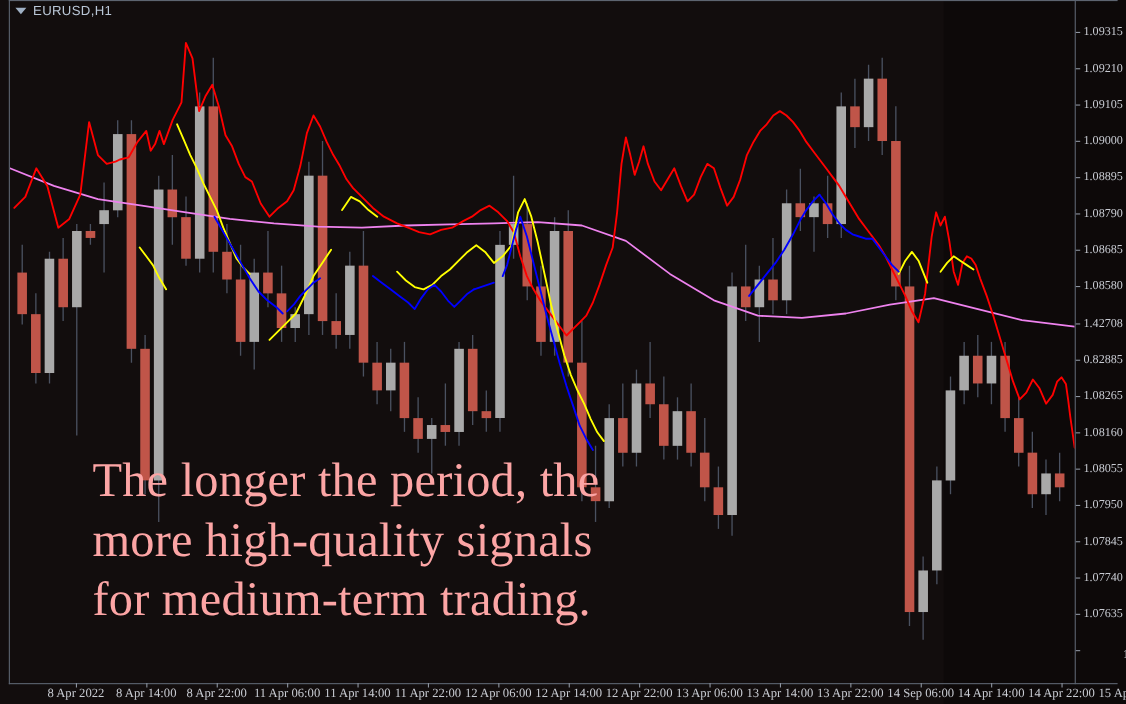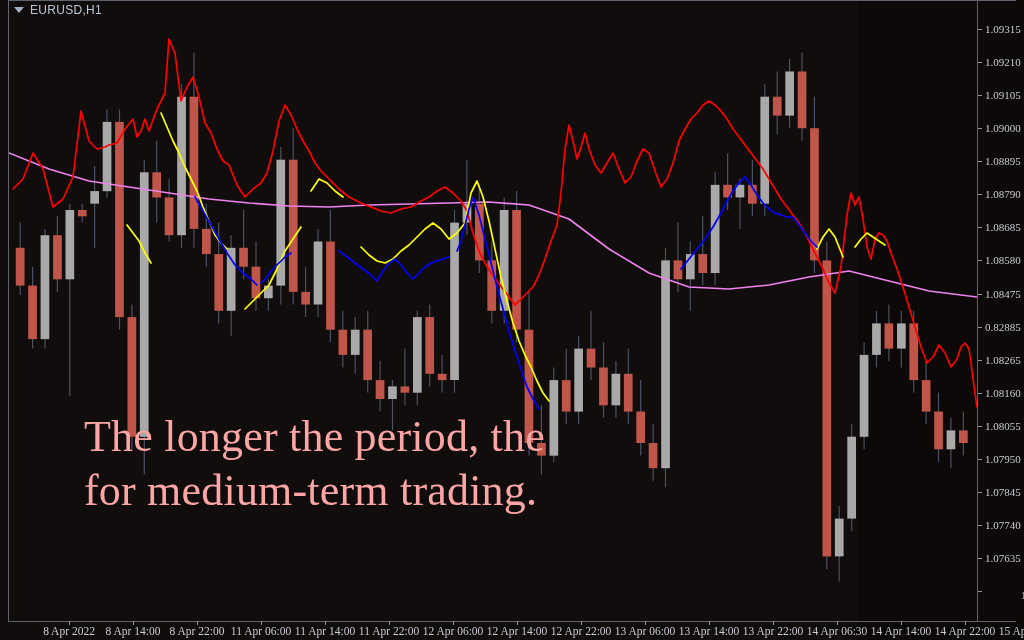--- a/index.html
+++ b/index.html
@@ -355,21 +355,21 @@
       <div class="price-label" style="top: 128.2px;">1.09000</div>
       <div class="price-tick" style="top: 161.2px;"></div>
       <div class="price-label" style="top: 161.2px;">1.08895</div>
       <div class="price-tick" style="top: 194.3px;"></div>
       <div class="price-label" style="top: 194.3px;">1.08790</div>
       <div class="price-tick" style="top: 227.4px;"></div>
       <div class="price-label" style="top: 227.4px;">1.08685</div>
       <div class="price-tick" style="top: 260.4px;"></div>
       <div class="price-label" style="top: 260.4px;">1.08580</div>
       <div class="price-tick" style="top: 293.5px;"></div>
-      <div class="price-label" style="top: 293.5px;">1.08475</div>
+      <div class="price-label" style="top: 293.5px;">1.42708</div>
       <div class="price-tick" style="top: 326.5px;"></div>
       <div class="price-label" style="top: 326.5px;">0.82885</div>
       <div class="price-tick" style="top: 359.6px;"></div>
       <div class="price-label" style="top: 359.6px;">1.08265</div>
       <div class="price-tick" style="top: 392.6px;"></div>
       <div class="price-label" style="top: 392.6px;">1.08160</div>
       <div class="price-tick" style="top: 425.7px;"></div>
       <div class="price-label" style="top: 425.7px;">1.08055</div>
       <div class="price-tick" style="top: 458.8px;"></div>
       <div class="price-label" style="top: 458.8px;">1.07950</div>
@@ -401,27 +401,28 @@
       <div class="time-label" style="left: 485px;">12 Apr 14:00</div>
       <div class="time-tick" style="left: 549px;"></div>
       <div class="time-label" style="left: 549px;">12 Apr 22:00</div>
       <div class="time-tick" style="left: 613px;"></div>
       <div class="time-label" style="left: 613px;">13 Apr 06:00</div>
       <div class="time-tick" style="left: 677px;"></div>
       <div class="time-label" style="left: 677px;">13 Apr 14:00</div>
       <div class="time-tick" style="left: 741px;"></div>
       <div class="time-label" style="left: 741px;">13 Apr 22:00</div>
       <div class="time-tick" style="left: 805px;"></div>
-      <div class="time-label" style="left: 805px;">14 Apr 06:30</div>
+      <div class="time-label" style="left: 805px;">14 Sep 06:00</div>
       <div class="time-tick" style="left: 869px;"></div>
       <div class="time-label" style="left: 869px;">14 Apr 14:00</div>
       <div class="time-tick" style="left: 933px;"></div>
       <div class="time-label" style="left: 933px;">14 Apr 22:00</div>
       <div class="time-tick" style="left: 997px;"></div>
       <div class="time-label" style="left: 997px;">15 Apr 06:00</div>
     </div>
 
   <div id="caption">
     <div>The longer the period, the</div>
+    <div>more high-quality signals</div>
     <div>for medium-term trading.</div>
   </div>
 
 </div>
 
 </body></html>

